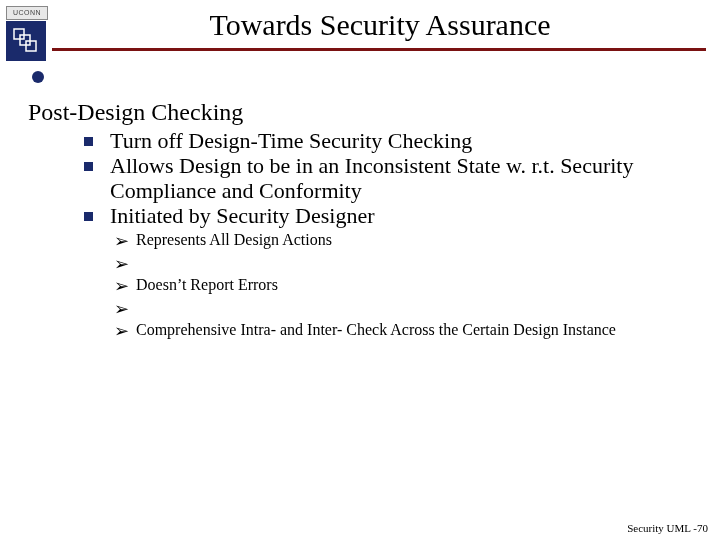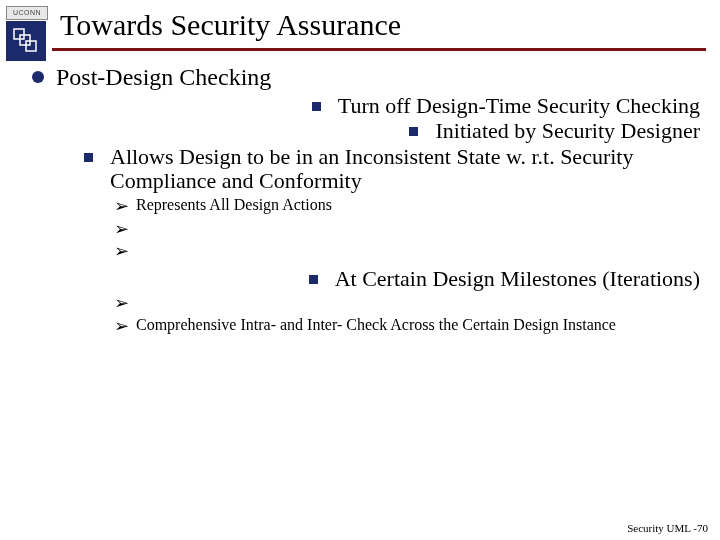--- a/index.html
+++ b/index.html
@@ -37,21 +37,21 @@
     background: #1a2a6b;
     margin-top: 1px;
     position: relative;
   }
   .logo-bottom svg { display: block; }
   .title {
     position: absolute;
     top: 8px;
     left: 60px;
     right: 20px;
-    text-align: left;
+    text-align: center;
     font-size: 30px;
     font-weight: 400;
   }
   .rule {
     position: absolute;
     top: 48px;
     left: 52px;
     right: 14px;
     height: 3px;
     background: #7a1212;
@@ -59,20 +59,21 @@
   .content {
     position: absolute;
     top: 64px;
     left: 28px;
     right: 20px;
   }
   .lvl1 {
     display: flex;
     align-items: flex-start;
     margin-bottom: 2px;
+    flex-direction: column;
   }
   .lvl1 .bullet {
     width: 28px;
     flex: 0 0 28px;
     padding-top: 7px;
   }
   .lvl1 .bullet .dot {
     width: 12px;
     height: 12px;
     border-radius: 50%;
@@ -83,21 +84,20 @@
     font-size: 24px;
     line-height: 1.15;
   }
   .lvl2-wrap {
     margin-left: 56px;
   }
   .lvl2 {
     display: flex;
     align-items: flex-start;
     margin-bottom: 1px;
-    justify-content: flex-end;
   }
   .lvl2 .bullet {
     width: 26px;
     flex: 0 0 26px;
     padding-top: 8px;
   }
   .lvl2 .bullet .sq {
     width: 9px;
     height: 9px;
     background: #1a2a6b;
@@ -164,51 +164,44 @@
     <div class="lvl2">
       <div class="bullet">
           <div class="sq"></div>
         </div>
       <div class="txt">Turn off Design-Time Security Checking</div>
     </div>
     <div class="lvl2">
       <div class="bullet">
           <div class="sq"></div>
         </div>
-      <div class="txt">Initiated by Security Designer</div>
+      <div class="txt">Allows Design to be in an Inconsistent State w. r.t. Security Compliance and Conformity</div>
     </div>
     <div class="lvl2">
       <div class="bullet">
           <div class="sq"></div>
         </div>
-      <div class="txt">Allows Design to be in an Inconsistent State w. r.t. Security Compliance and Conformity</div>
+      <div class="txt">Initiated by Security Designer</div>
     </div>
   </div>
 
   <div class="lvl3-wrap">
     <div class="lvl3">
       <div class="bullet">➢</div>
       <div class="txt">Represents All Design Actions</div>
     </div>
     <div class="lvl3">
       <div class="bullet">➢</div>
     </div>
     <div class="lvl3">
       <div class="bullet">➢</div>
-    </div>
-  </div>
-
-  <div class="lvl2-wrap" style="margin-top:4px;">
-    <div class="lvl2">
-      <div class="bullet">
-          <div class="sq"></div>
-        </div>
-      <div class="txt">At Certain Design Milestones (Iterations)</div>
-    </div>
-  </div>
+      <div class="txt">Doesn’t Report Errors</div>
+    </div>
+  </div>
+
 
   <div class="lvl3-wrap">
     <div class="lvl3">
       <div class="bullet">➢</div>
     </div>
     <div class="lvl3">
       <div class="bullet">➢</div>
       <div class="txt">Comprehensive Intra- and Inter- Check Across the Certain Design Instance</div>
     </div>
   </div>

